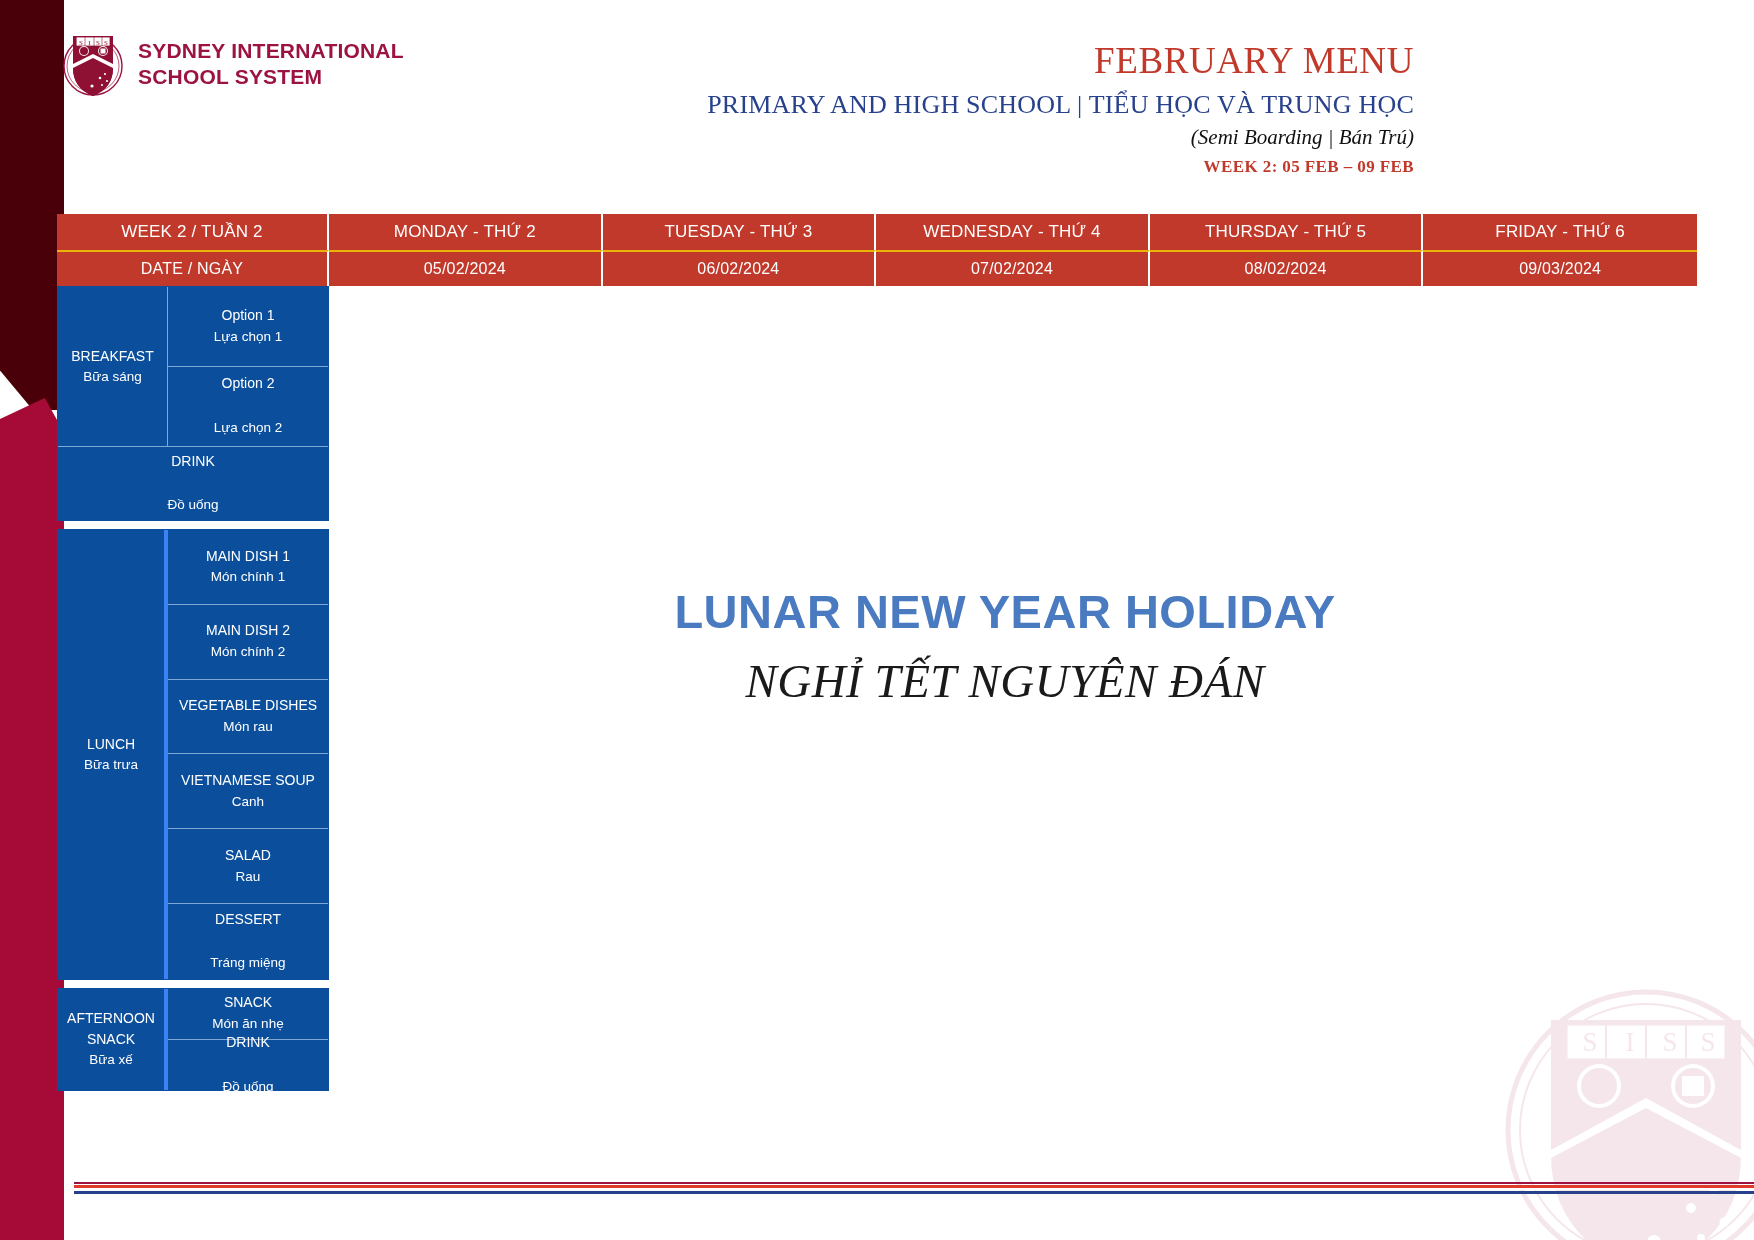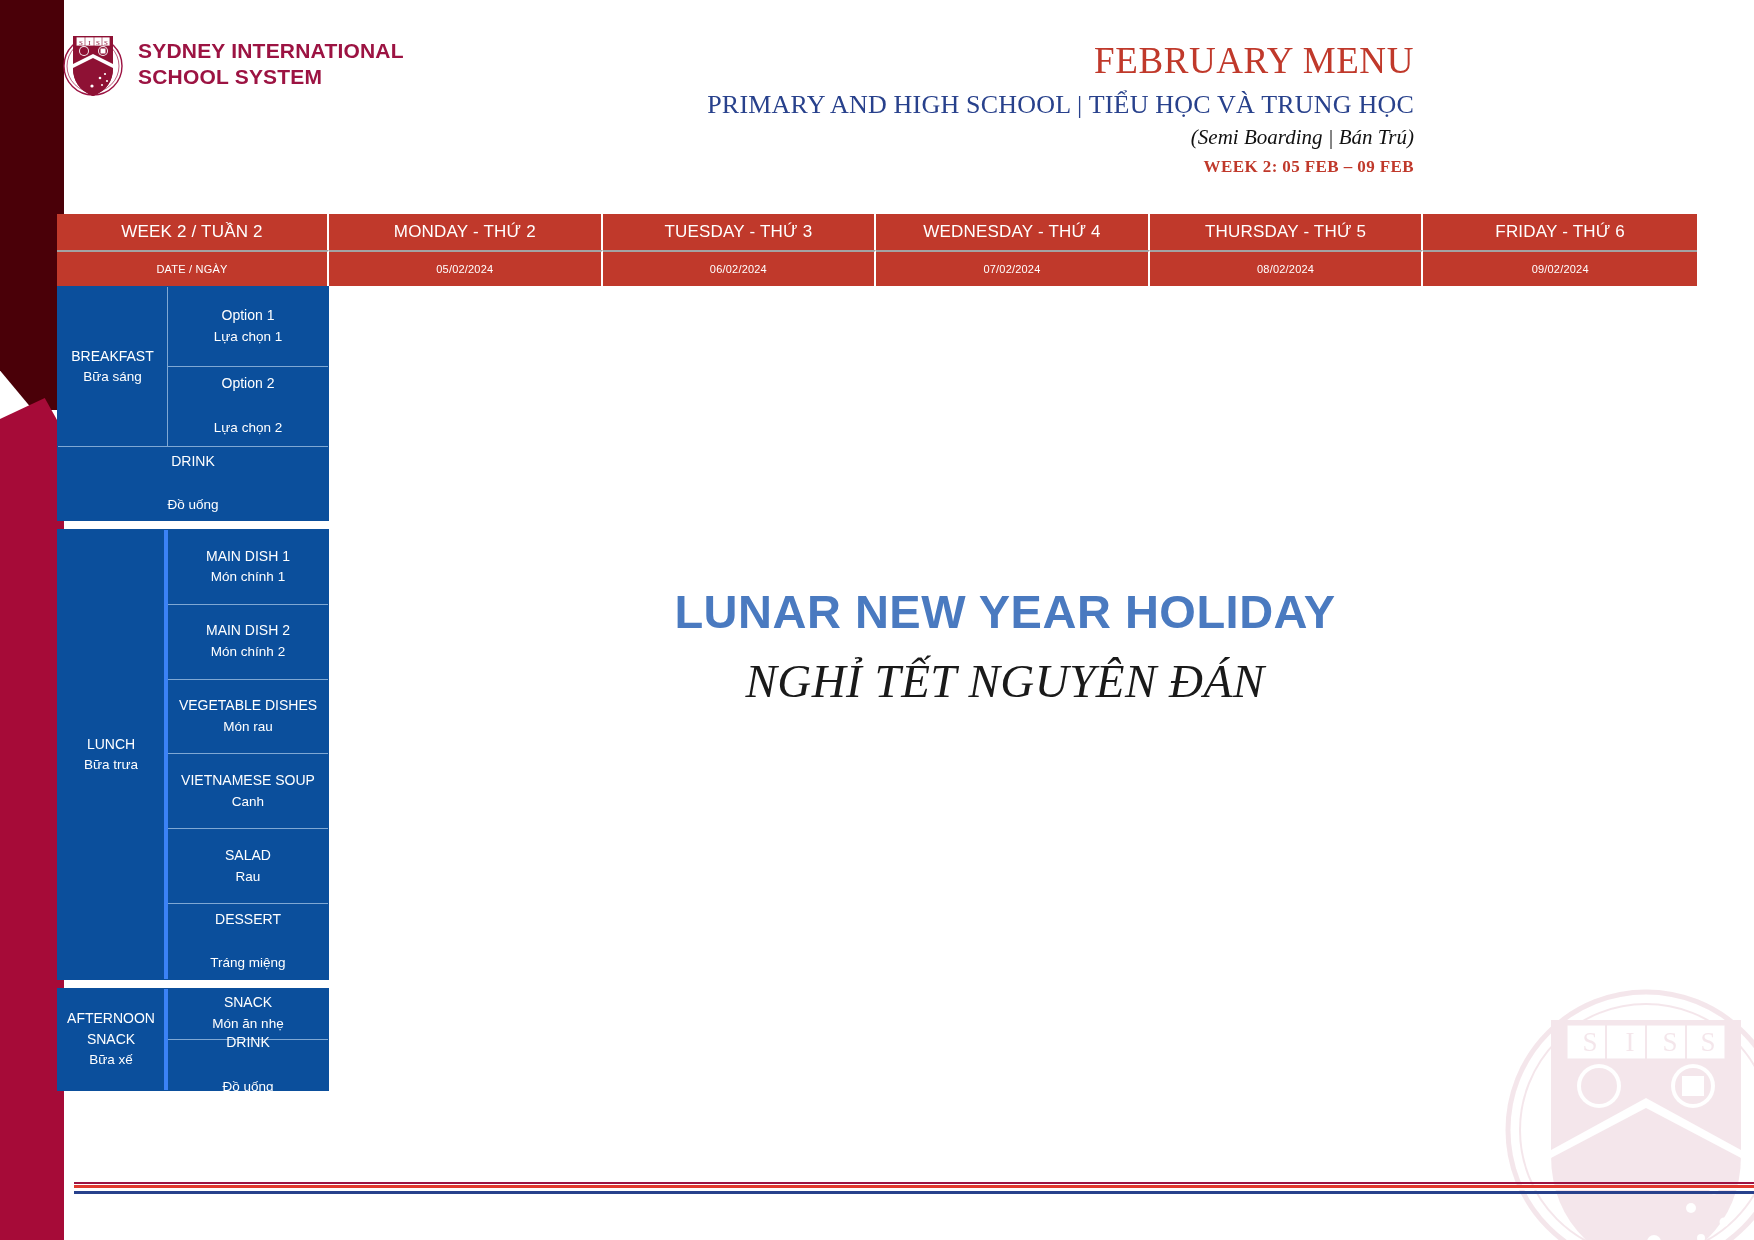--- a/index.html
+++ b/index.html
@@ -120,22 +120,22 @@
     letter-spacing: 0.2px;
     display: flex;
     align-items: center;
     justify-content: center;
     height: 36px;
     box-sizing: border-box;
     border-right: 2px solid #ffffff;
   }
   .hdr-cell:last-child { border-right: none; }
   .hdr-row-2 .hdr-cell {
-    border-top: 2px solid #a3a3a3;
-    font-size: 11px;
+    border-top: 2px solid #eab308;
+    font-size: 16px;
   }
   .col-label  { width: 272px; flex: 0 0 272px; }
   .col-day    { width: 273.6px; flex: 0 0 273.6px; }
 
   
   #grid-body {
     position: relative;
     height: 840px;
   }
   #label-column {
@@ -319,21 +319,21 @@
     <div class="hdr-cell col-day">THURSDAY - THỨ 5</div>
     <div class="hdr-cell col-day">FRIDAY - THỨ 6</div>
   </div>
 
   <div class="grid-row hdr-row-2">
     <div class="hdr-cell col-label">DATE / NGÀY</div>
     <div class="hdr-cell col-day">05/02/2024</div>
     <div class="hdr-cell col-day">06/02/2024</div>
     <div class="hdr-cell col-day">07/02/2024</div>
     <div class="hdr-cell col-day">08/02/2024</div>
-    <div class="hdr-cell col-day">09/02/2024</div>
+    <div class="hdr-cell col-day">09/03/2024</div>
   </div>
 
   <div id="grid-body">
 
     <div id="label-column">
 
       <div class="meal-block" id="block-breakfast" style="flex-direction:column;">
         <div style="display:flex; height:159px;">
           <div class="meal-name">
             <span class="en">BREAKFAST</span>

